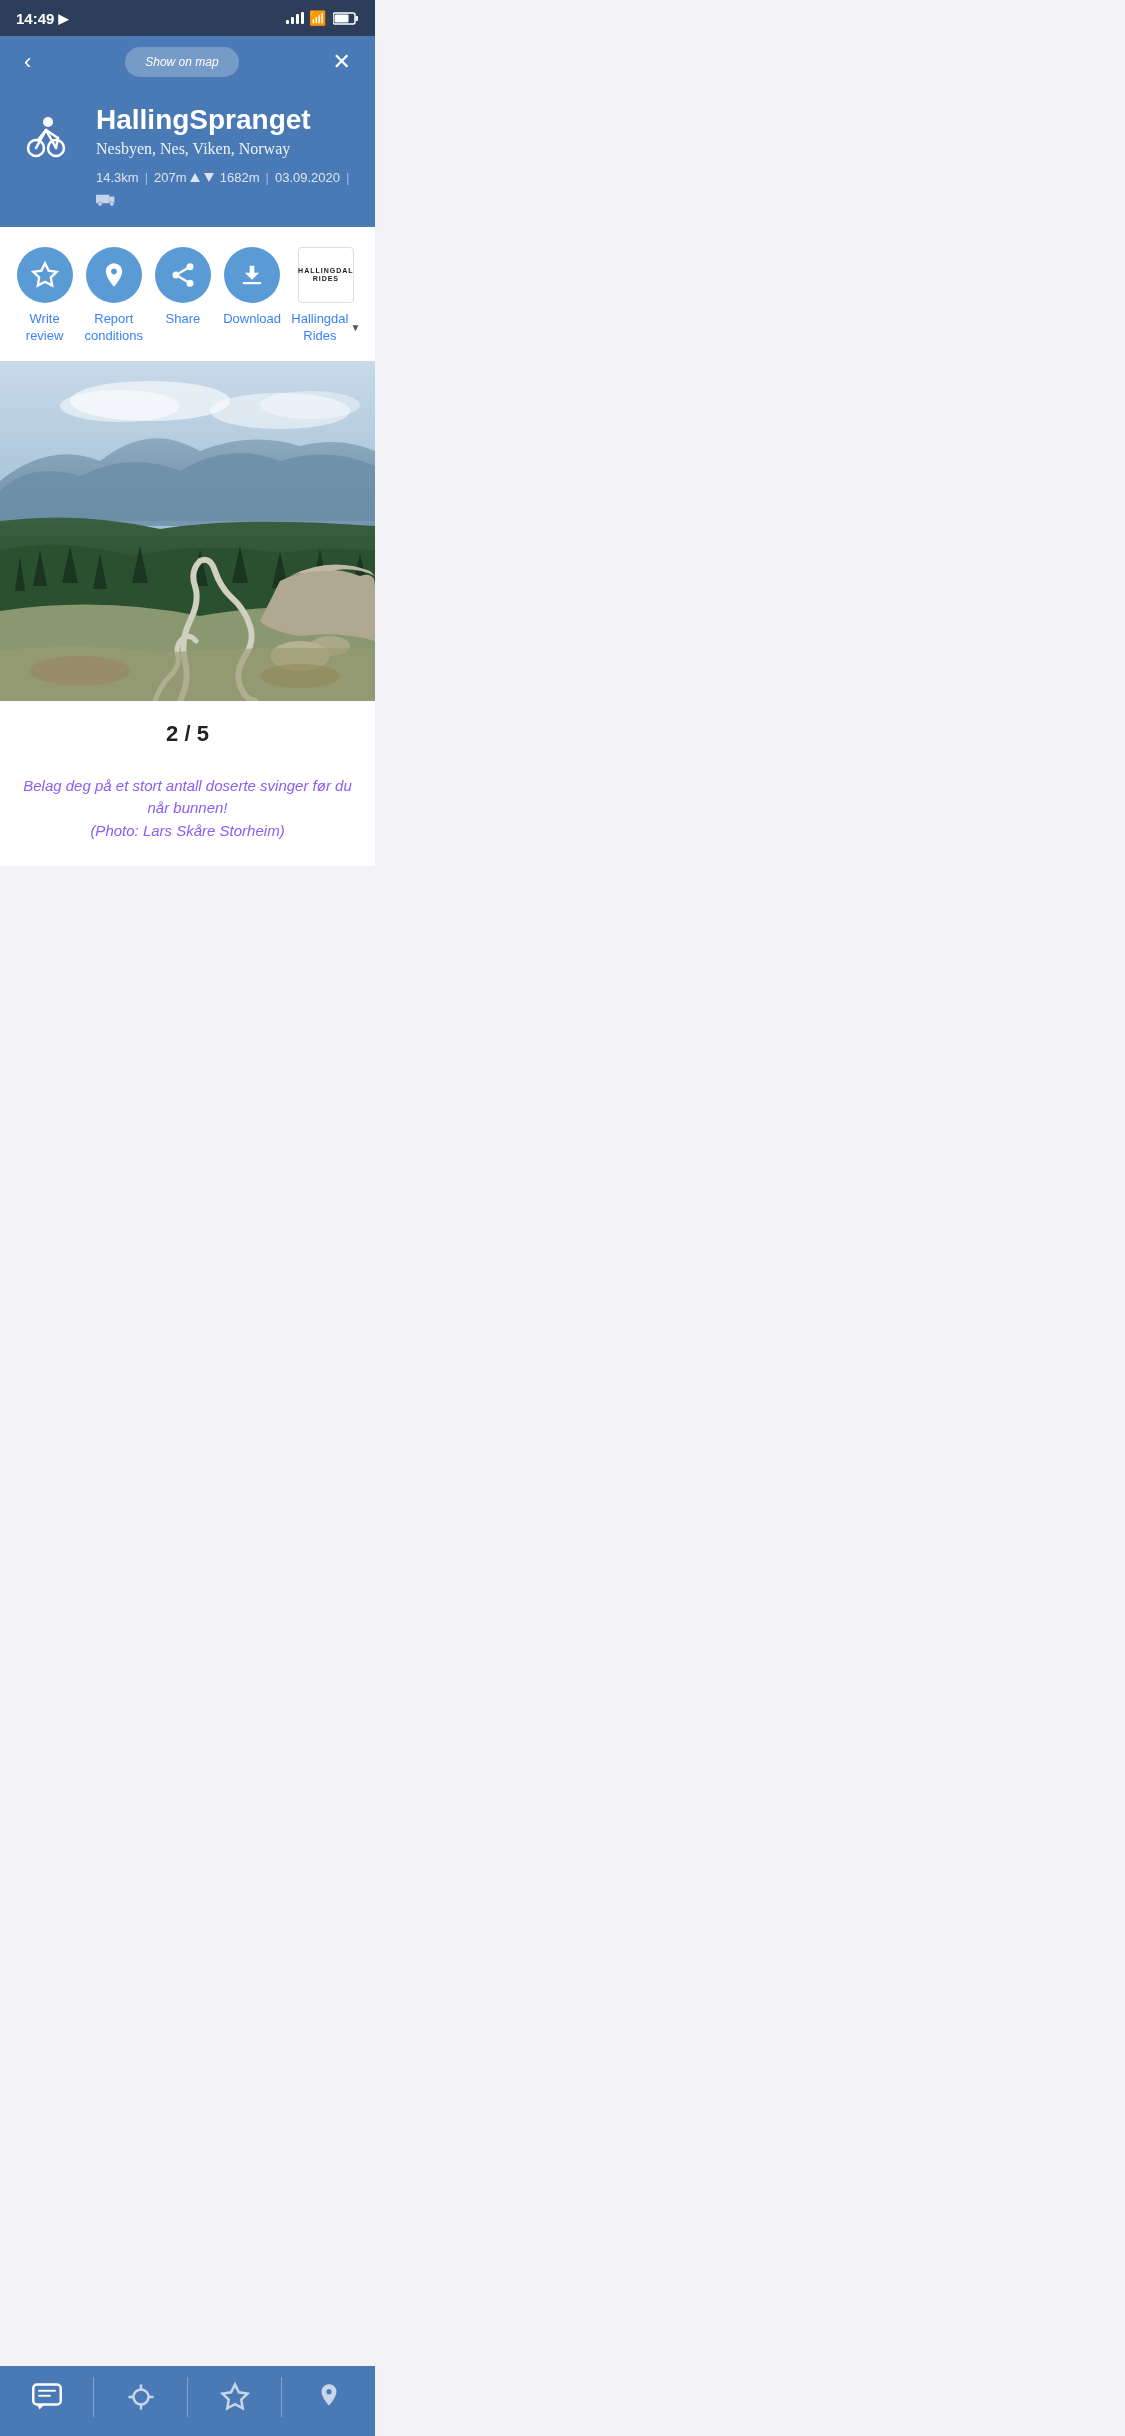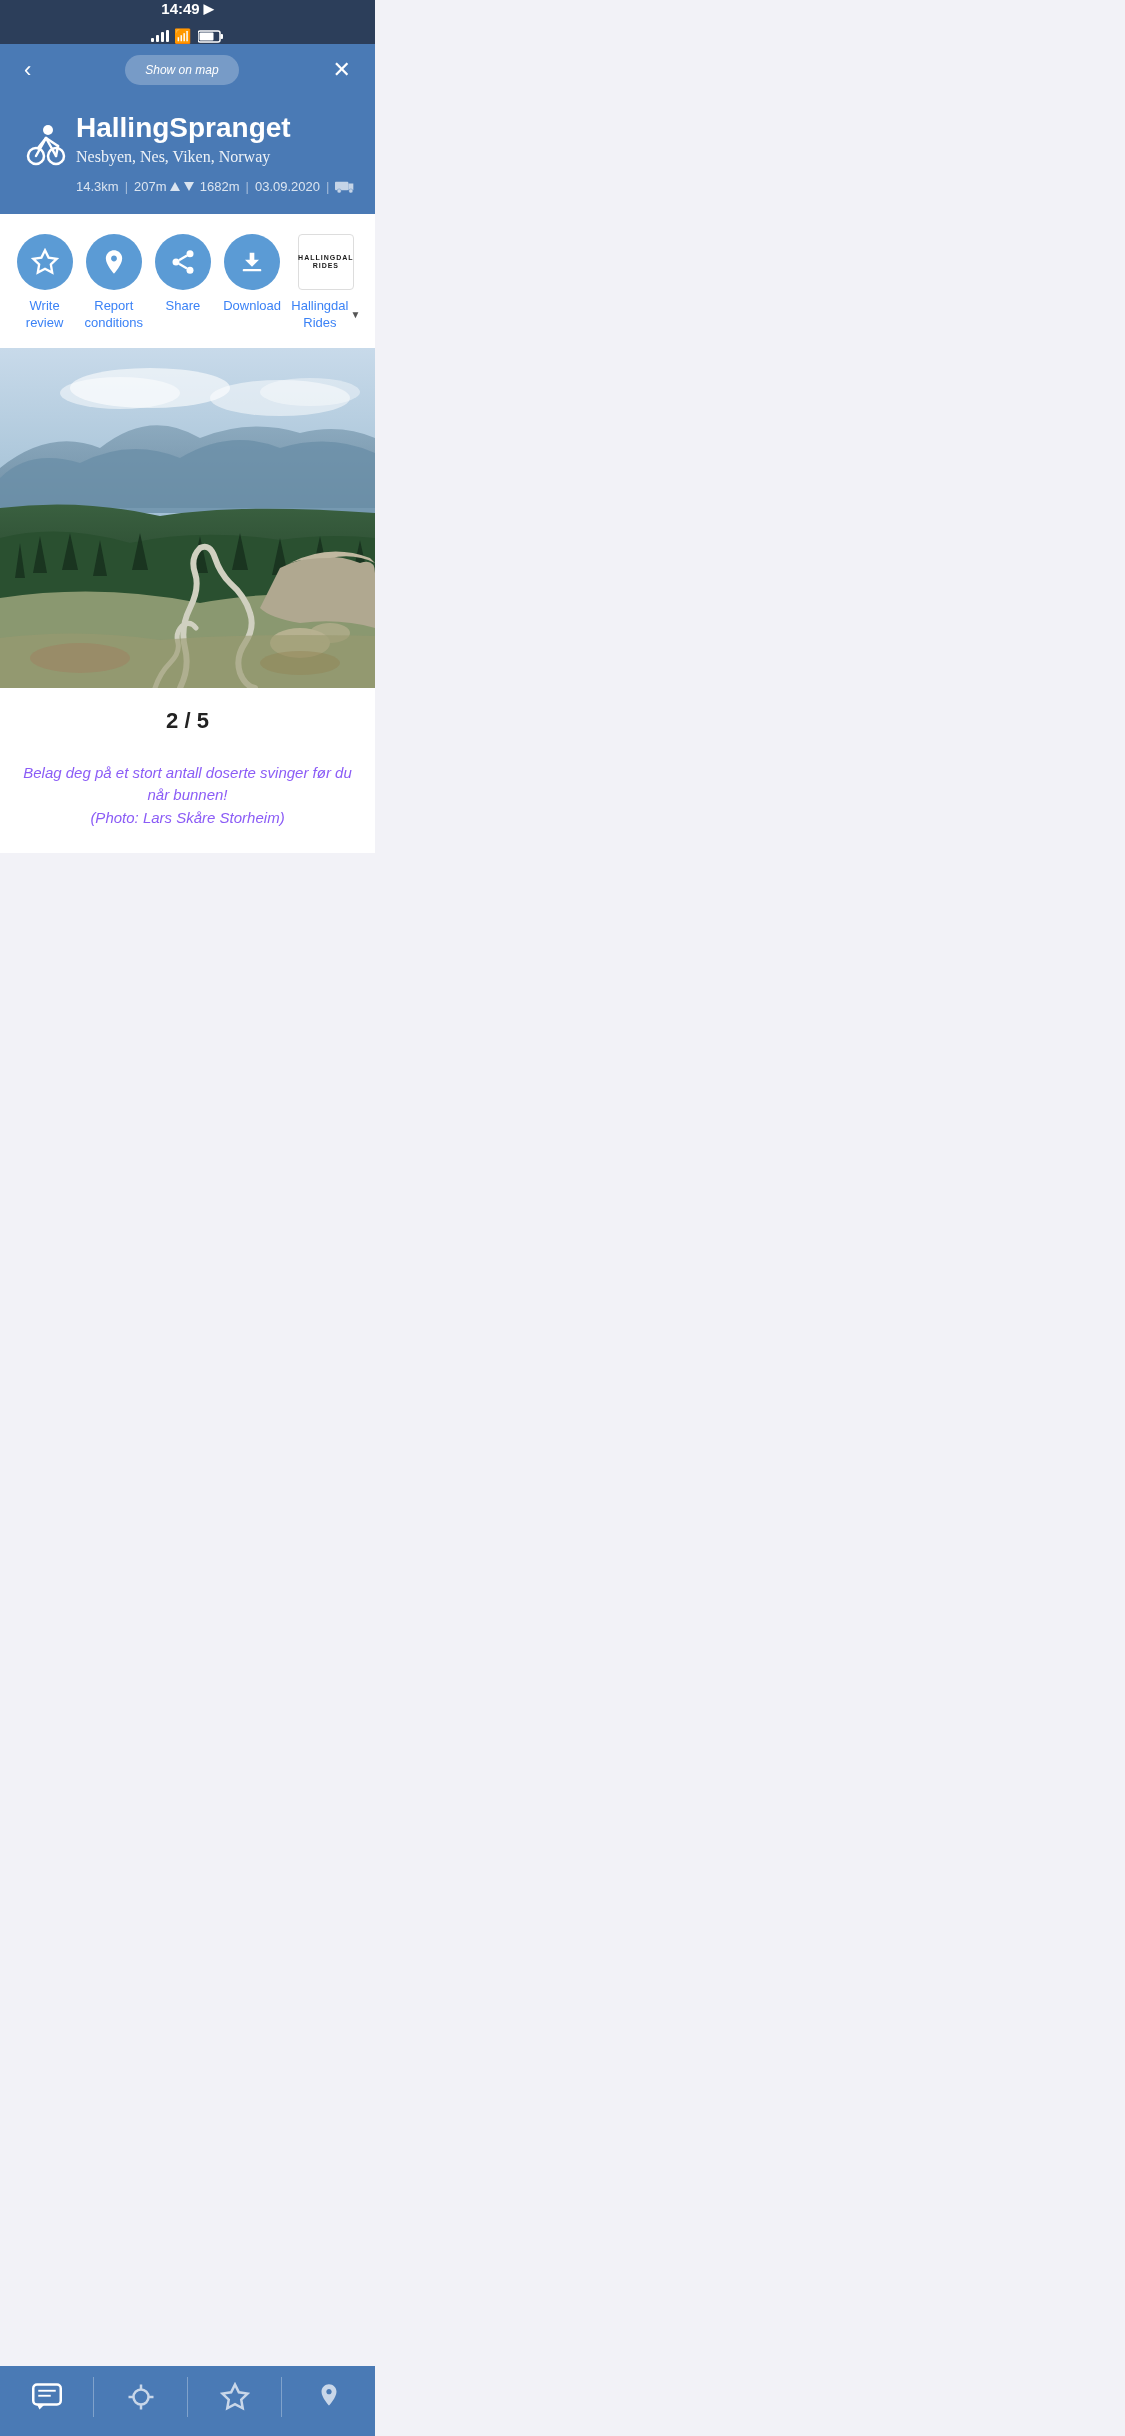--- a/index.html
+++ b/index.html
@@ -9,27 +9,26 @@
       width: 375px;
       min-height: 812px;
       font-family: -apple-system, BlinkMacSystemFont, 'Helvetica Neue', Arial, sans-serif;
       background: #f2f2f7;
       overflow-x: hidden;
     }
 
     
     .status-bar {
       background: #2c3e5a;
-      height: 44px;
+      height: 36px;
       display: flex;
       align-items: center;
       justify-content: space-between;
       padding: 0 16px;
       color: white;
-      flex-direction: column;
     }
     .status-time {
       font-size: 15px;
       font-weight: 600;
       display: flex;
       align-items: center;
       gap: 4px;
     }
     .status-icons {
       display: flex;
@@ -80,21 +79,21 @@
       cursor: pointer;
       padding: 8px;
     }
 
     
     .route-header {
       background: #4a7ab5;
       padding: 16px 16px 20px;
       color: white;
       display: flex;
-      gap: 4px;
+      gap: 24px;
       align-items: flex-start;
     }
     .route-icon {
       width: 56px;
       height: 56px;
       flex-shrink: 0;
       margin-top: 4px;
     }
     .route-info { flex: 1; }
     .route-name {

